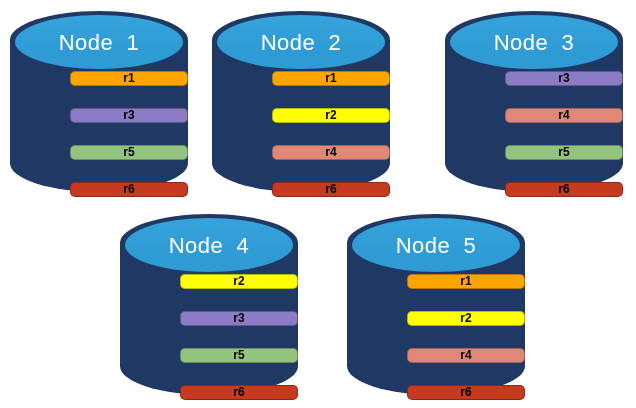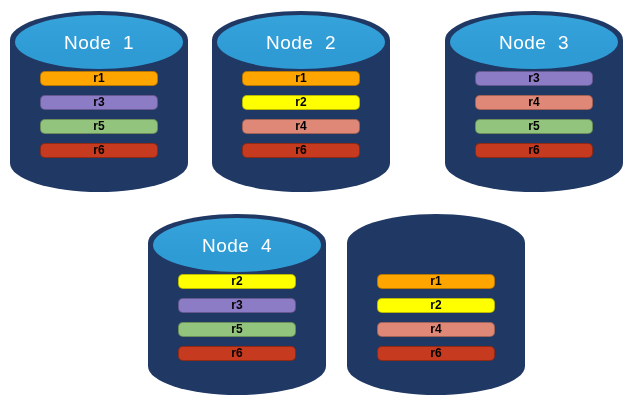--- a/index.html
+++ b/index.html
@@ -14,46 +14,46 @@
   .cylinder {
     position: absolute;
     width: 178px;
     height: 181px;
     background: var(--body, #203864);
     border-radius: 89px / 29px;
   }
   .n1 { left: 10px;  top: 11px; }
   .n2 { left: 212px; top: 11px; }
   .n3 { left: 445px; top: 11px; text-decoration: underline; }
-  .n4 { left: 120px; top: 214px; margin-left: 28px; }
+  .n4 { left: 120px; top: 214px; }
   .n5 { left: 347px; top: 214px; }
   .cyl-cap {
     position: absolute;
     left: 5px; right: 5px; top: 4px;
     height: 54px;
     border-radius: 50%;
     background: linear-gradient(180deg, var(--cap-hi, #36a3db), var(--cap, #2e9bd5) 70%);
     display: flex;
     align-items: center;
     justify-content: center;
   }
   .node-label {
     color: var(--cap-text, #ffffff);
-    font-size: 19px;
+    font-size: 22px;
     white-space: pre;
     letter-spacing: 0.5px;
     transform: translateY(1px);
   }
   .bars {
     position: absolute;
     left: 0; right: 0; top: 60px;
     display: flex;
     flex-direction: column;
-    align-items: center;
-    gap: 9px;
+    align-items: flex-end;
+    gap: 22px;
   }
   .bar {
     width: 118px;
     height: 15px;
     box-sizing: border-box;
     border: 1px solid rgba(0,0,0,0.28);
     border-radius: 5px;
     color: var(--bar-text, #000000);
     font-size: 12px;
     font-weight: 700;
@@ -107,20 +107,23 @@
     </div>
     <div class="bars">
       <div class="bar" style="background: rgb(255, 255, 0);">r2</div>
       <div class="bar" style="background: rgb(140, 123, 197);">r3</div>
       <div class="bar" style="background: rgb(147, 196, 125);">r5</div>
       <div class="bar" style="background: rgb(198, 58, 31);">r6</div>
     </div>
   </div>
 
   <div class="cylinder n5">
+    <div class="cyl-cap">
+      <span class="node-label">Node  5</span>
+    </div>
     <div class="bars">
       <div class="bar" style="background: rgb(255, 165, 0);">r1</div>
       <div class="bar" style="background: rgb(255, 255, 0);">r2</div>
       <div class="bar" style="background: rgb(223, 136, 119);">r4</div>
       <div class="bar" style="background: rgb(198, 58, 31);">r6</div>
     </div>
   </div>
 </div>
 
 </body></html>

